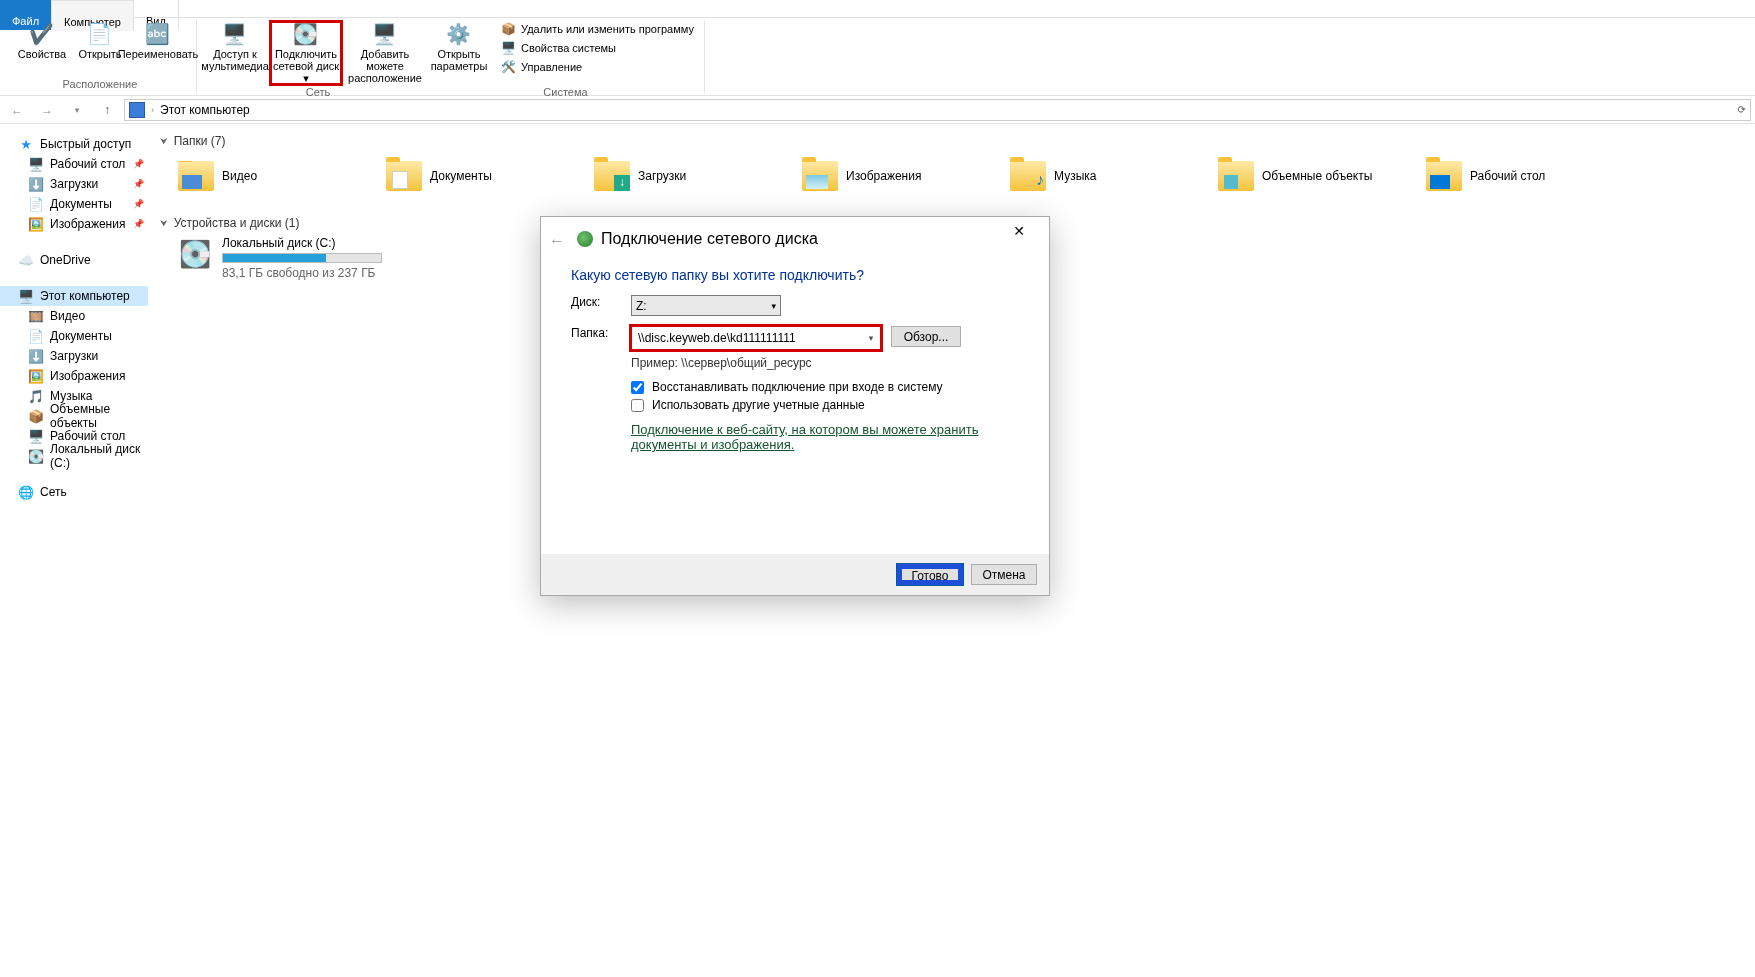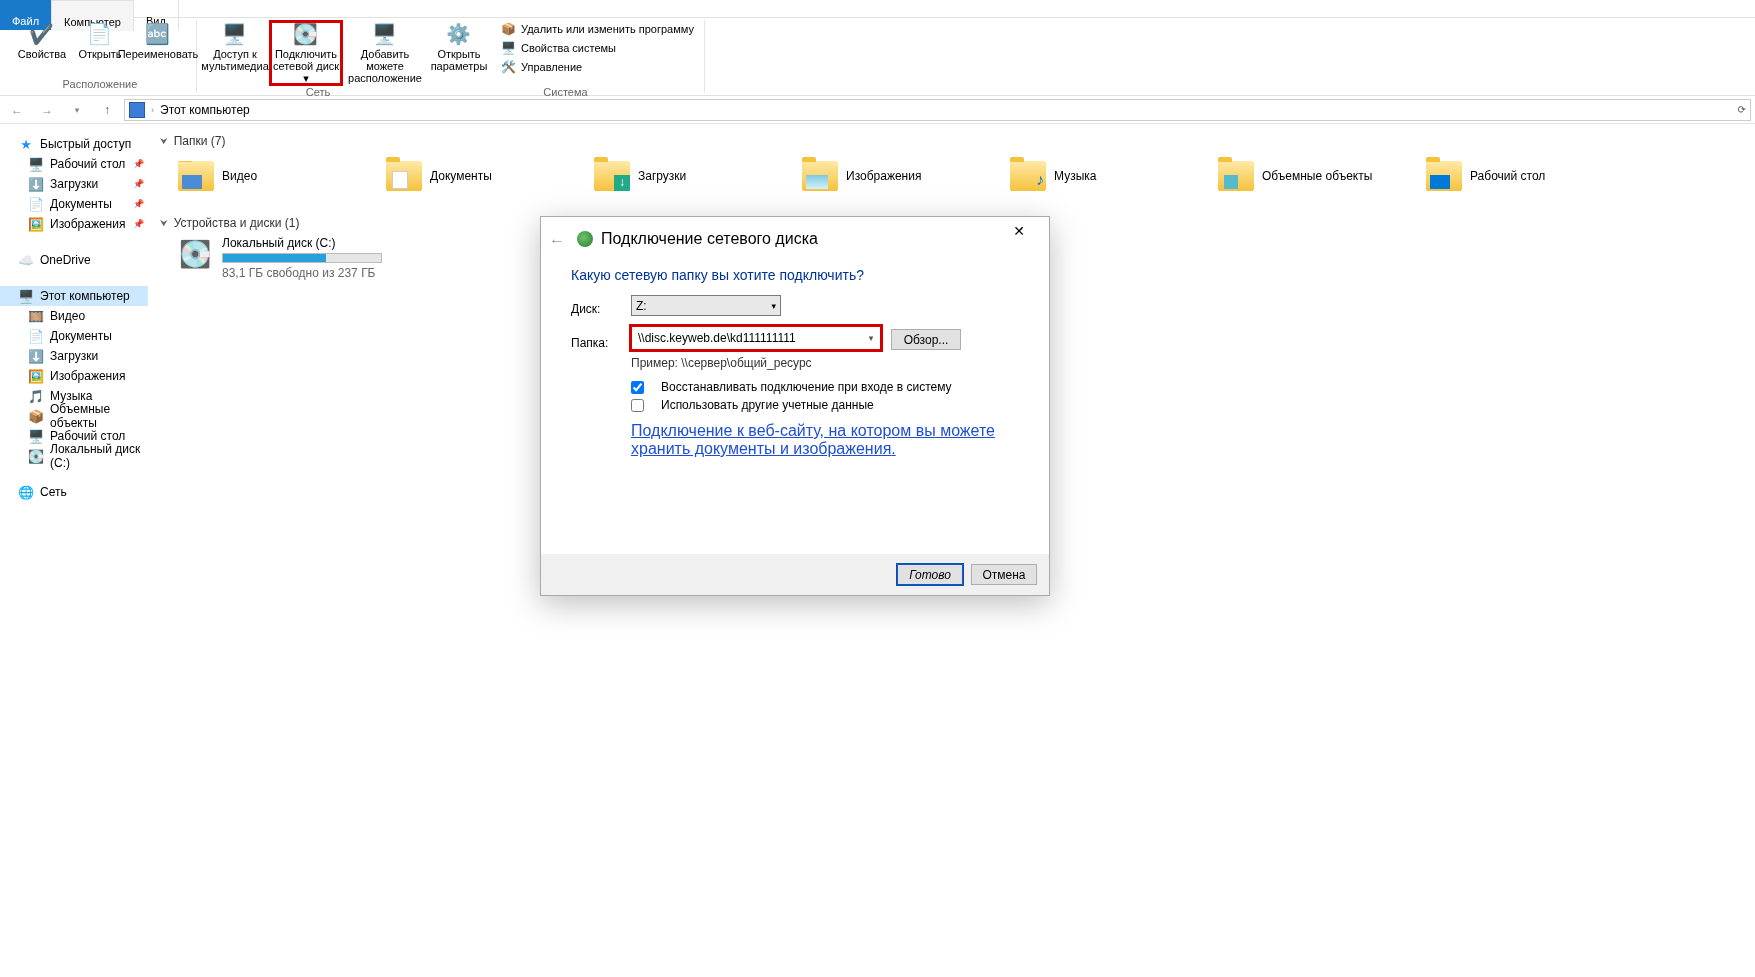--- a/index.html
+++ b/index.html
@@ -56,34 +56,34 @@
 
 
 .dialog { position: absolute; left: 540px; top: 216px; width: 510px; height: 380px; background: #fff; border: 1px solid #aaa; box-shadow: 0 8px 30px rgba(0,0,0,0.25); z-index: 1000; display: flex; flex-direction: column; }
 .dlg-title { display: flex; align-items: center; height: 44px; padding: 0 8px; gap: 8px; }
 .dlg-back { width: 20px; color: #999; font-size: 16px; }
 .dlg-ticon { width: 16px; height: 16px; background: radial-gradient(circle at 40% 40%, #6fc36f, #2a7a2a); border-radius: 50%; }
 .dlg-close { margin-left: auto; width: 44px; height: 28px; display: flex; align-items: center; justify-content: center; font-size: 14px; cursor: pointer; align-self: flex-start; }
 .dlg-body { flex: 1; padding: 6px 30px 0 30px; }
 .dlg-h { font-size: 14px; color: #003399; margin-bottom: 12px; }
 .dlg-p { font-size: 12px; color: #222; margin-bottom: 14px; }
-.dlg-row { display: flex; align-items: flex-end; margin-bottom: 10px; }
+.dlg-row { display: flex; align-items: flex-start; margin-bottom: 10px; }
 .dlg-label { width: 60px; font-size: 12px; }
 .dlg-select { width: 150px; height: 21px; border: 1px solid #7a7a7a; background: #e8e8e8; display: flex; align-items: center; justify-content: space-between; padding: 0 4px; font-size: 12px; cursor: pointer; }
 .dlg-input-wrap { display: flex; align-items: center; width: 250px; height: 24px; border: 1px solid #7a7a7a; background: #fff; padding: 0 2px; outline: 3px solid #d40000; outline-offset: -1px; }
 .dlg-input-wrap input { flex: 1; border: none; outline: none; font-size: 12px; padding: 0 4px; font-family: inherit; }
 .dlg-input-wrap .dd { width: 14px; font-size: 9px; color: #555; text-align: center; }
 .dlg-btn-sm { margin-left: 10px; height: 21px; width: 70px; border: 1px solid #adadad; background: #e1e1e1; font-size: 12px; cursor: pointer; }
 .dlg-hint { font-size: 12px; color: #333; margin: -4px 0 10px 60px; }
-.dlg-check { display: flex; align-items: center; gap: 17px; margin: 4px 0 4px 60px; font-size: 12px; }
+.dlg-check { display: flex; align-items: center; gap: 8px; margin: 4px 0 4px 60px; font-size: 12px; }
 .dlg-check input { width: 13px; height: 13px; }
-.dlg-link { font-size: 16px; color: #1d4ed8; text-decoration: underline; margin: 10px 0 0 60px; cursor: pointer; }
+.dlg-link { font-size: 13px; color: #14532d; text-decoration: underline; margin: 10px 0 0 60px; cursor: pointer; }
 .dlg-footer { display: flex; justify-content: flex-end; gap: 8px; padding: 10px 12px; border-top: 0; background: #f0f0f0; }
 .dlg-footer button { height: 21px; width: 66px; border: 1px solid #adadad; background: #e1e1e1; font-size: 12px; cursor: pointer; font-family: inherit; }
-.dlg-footer button.primary { border: 1px solid #1d4ed8; outline: 1px solid #005a9e; font-style: italic; }
+.dlg-footer button.primary { border: 5px solid #1d4ed8; outline: 1px solid #005a9e; }
 
 .addr-refresh { position: absolute; right: 4px; color: #555; font-size: 10px; }
 
 
 .mfold { width: 36px; height: 30px; background: linear-gradient(#ffe9a6, #f5c23c); border-radius: 2px; position: relative; }
 .mfold::before { content: ''; position: absolute; top: -4px; left: 0; width: 14px; height: 5px; background: #f5c23c; border-radius: 2px 2px 0 0; }
 </style>
 </head>
 <body>
 

